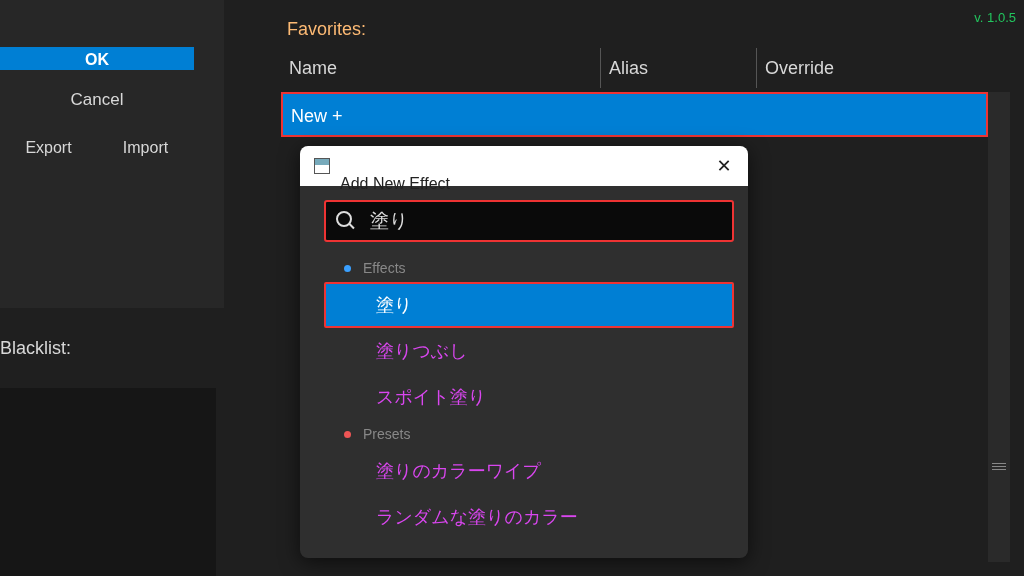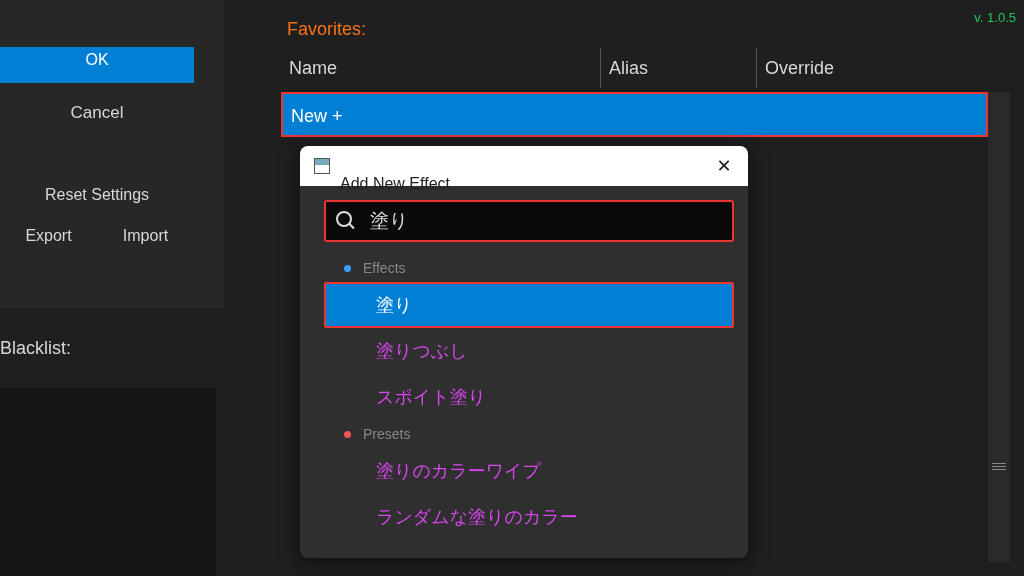--- a/index.html
+++ b/index.html
@@ -22,24 +22,25 @@
   }
   .btn-row {
     display: block;
     text-align: center;
     cursor: pointer;
   }
   .btn-ok {
     background: #007fd4;
     color: #fff;
     width: 194px;
-    height: 36px;
+    height: 23px;
     line-height: 26px;
     margin: 47px 16px 0 0;
     font-size: 16px;
+    font-weight: bold;
   }
   .btn-cancel {
     width: 194px;
     height: 32px;
     line-height: 32px;
     margin: 14px 0 17px 0;
     color: #d8d8d8;
     font-size: 17px;
   }
   .btn-reset {
@@ -92,21 +93,21 @@
     position: absolute;
     right: 8px;
     top: 10px;
     color: #22c55e;
     font-size: 13px;
   }
   .favorites-label {
     position: absolute;
     left: 287px;
     top: 19px;
-    color: #f97316;
+    color: #fdba74;
     font-size: 18px;
   }
   .table-header {
     position: absolute;
     left: 281px;
     top: 48px;
     right: 14px;
     height: 40px;
     display: flex;
     color: #d8d8d8;
@@ -260,21 +261,20 @@
     padding: 9px 0 9px 50px;
     color: #fff;
   }
 </style>
 </head>
 <body>
 
 <div class="left-panel">
   <div class="btn-ok btn-row">OK</div>
   <div class="btn-cancel btn-row">Cancel</div>
-  <div class="btn-reset btn-row">Reset Settings</div>
   <div class="export-import">
     <div class="btn-half">Export</div>
     <div class="btn-half">Import</div>
   </div>
 </div>
 <div class="left-darker"></div>
 <div class="blacklist-label">Blacklist:</div>
 <div class="blacklist-box"></div>
 
 <div class="version">v. 1.0.5</div>

